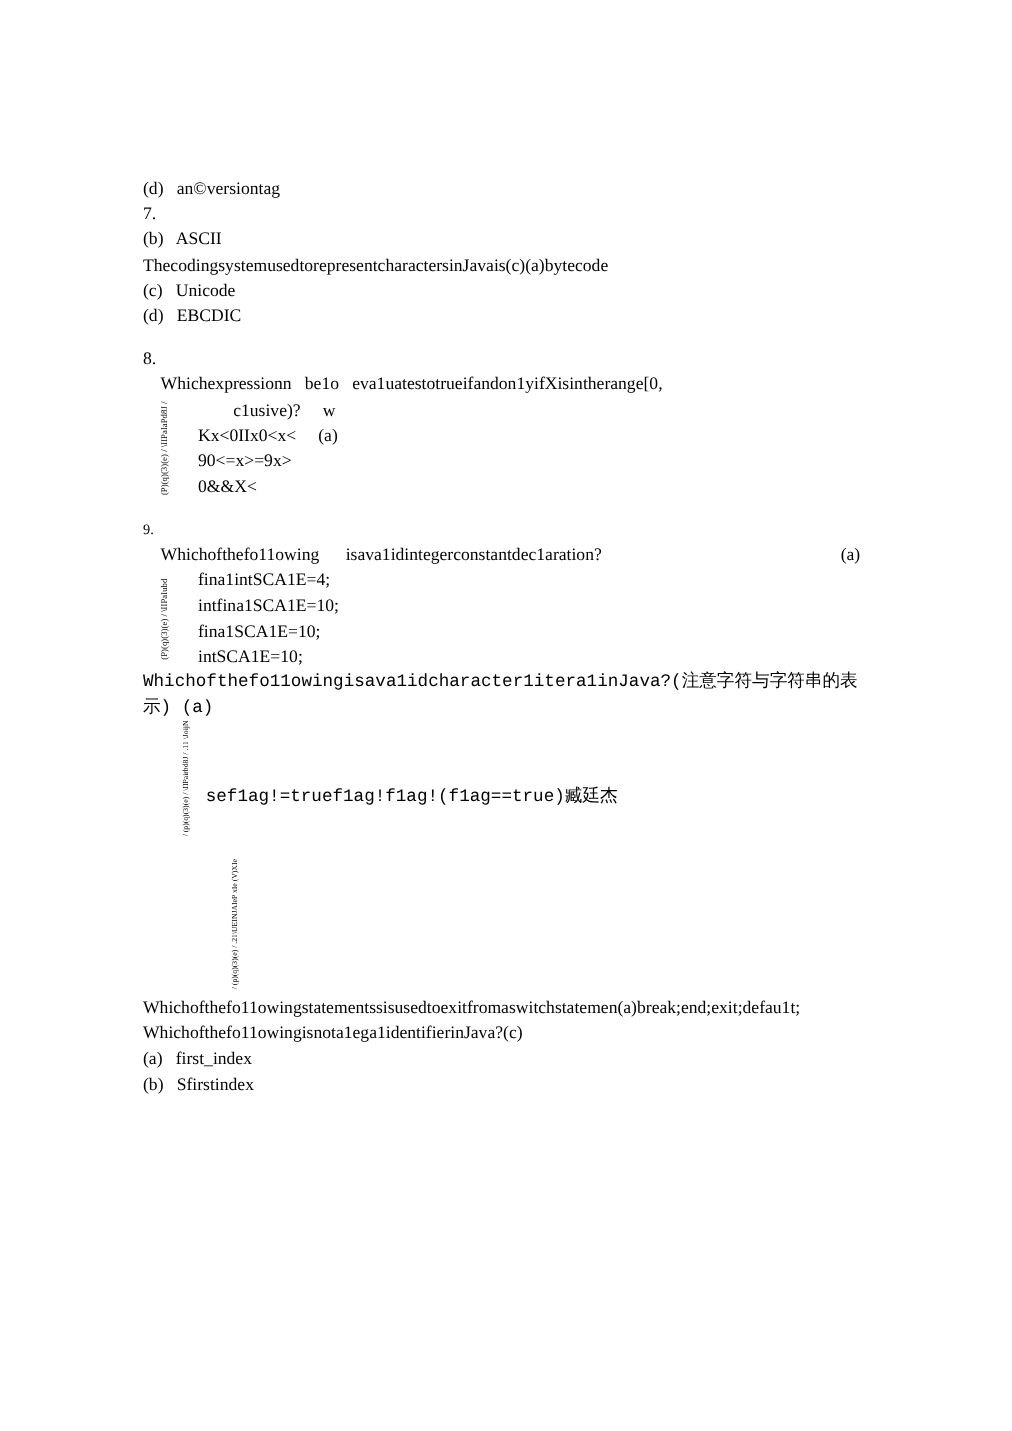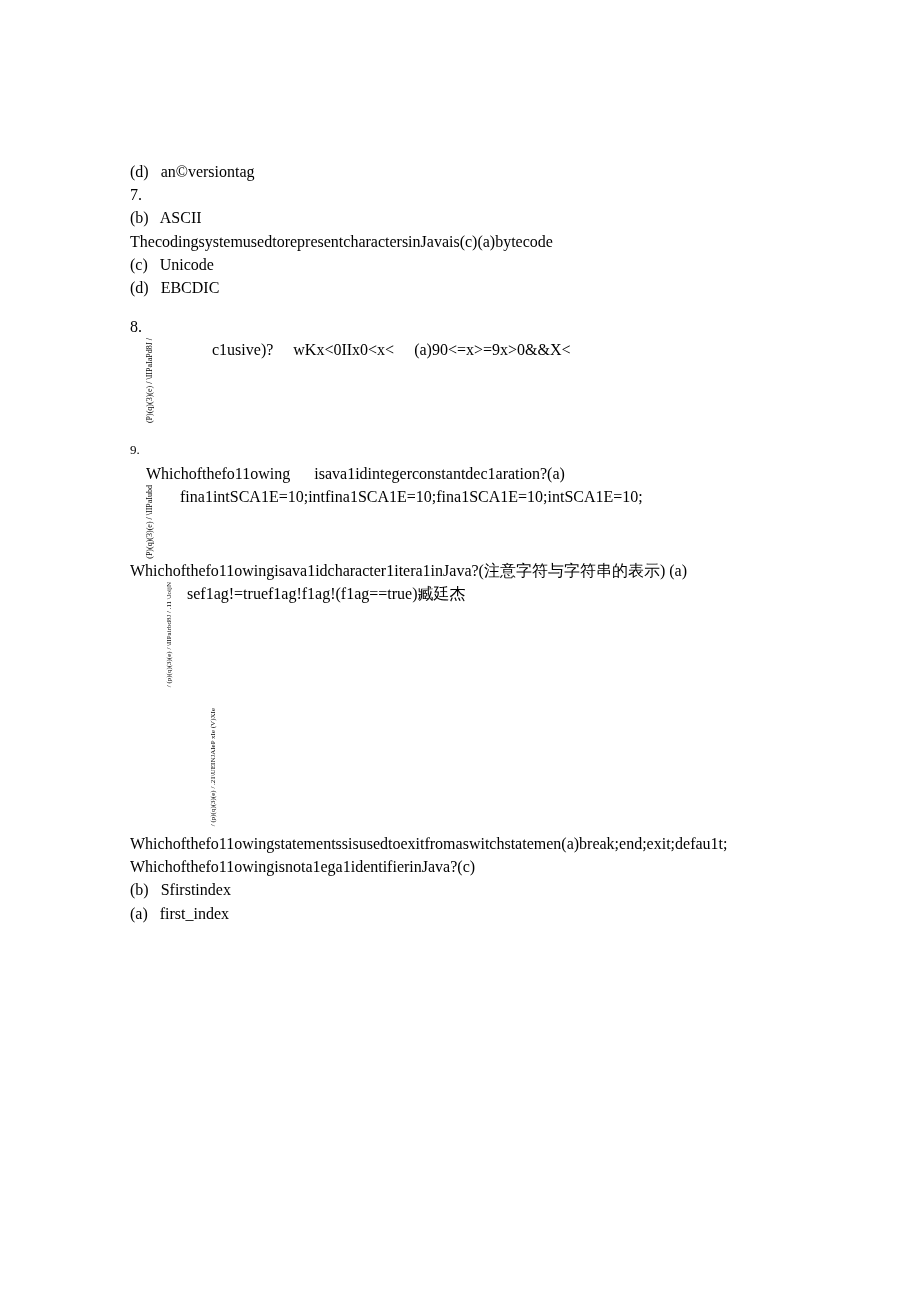--- a/index.html
+++ b/index.html
@@ -1,70 +1,71 @@
 <!DOCTYPE html>
 <html><head>
 <meta charset="utf-8">
 <style>
 html,body{margin:0;padding:0;background:#fff;color:#000;font-family:"Times New Roman",serif;font-size:16px;line-height:1.45}
 .page{width:920px;min-height:1301px;box-sizing:border-box;padding:160px 130px 0 130px}
 .line{white-space:pre-wrap}
 .indent1{padding-left:32px}
 .side{writing-mode:vertical-rl;transform:rotate(180deg);font-size:8px;line-height:1;letter-spacing:0;color:#000;align-self:center}
-.col{display:flex;flex-direction:row}
+.col{display:flex;flex-direction:column}
 .flexrow{display:flex;align-items:flex-start}
 .gap{width:26px;flex:0 0 26px}
 .q9num{font-size:13px;margin-top:8px;margin-bottom:2px}
 .q8block{padding-left:16px}
 .q9block{padding-left:16px}
 .q10sub{padding-left:96px}
 .wrapcell{flex:1}
-.chinese{font-family:Liberation Serif, serif}
+.chinese{font-family:Liberation Mono, monospace}
 </style>
 </head>
 <body>
 
 <div class="page">
 
   <div class="line">(d)   an©versiontag</div>
   <div class="line">7.</div>
   <div class="line">(b)   ASCII</div>
   <div class="line">ThecodingsystemusedtorepresentcharactersinJavais(c)(a)bytecode</div>
   <div class="line">(c)   Unicode</div>
   <div class="line">(d)   EBCDIC</div>
 
   <div style="height:16px"></div>
   <div class="line">8.</div>
 
   <div class="q8block">
+    <div class="line">Whichexpressionn   be1o   eva1uatestotrueifandon1yifXisintherange[0,</div>
     <div class="flexrow">
       <div class="side">(P)(q)(3)(e) / \IIPaIaPd8J / </div>
       <div class="gap"></div>
       <div class="col wrapcell">
         <div class="line indent1">c1usive)?     w</div>
         <div class="line">Kx&lt;0IIx0&lt;x&lt;     (a)</div>
         <div class="line">90&lt;=x&gt;=9x&gt;</div>
         <div class="line">0&amp;&amp;X&lt;</div>
       </div>
     </div>
   </div>
 
   <div style="height:10px"></div>
   <div class="q9num line">9.</div>
 
   <div class="q9block">
-    <div class="flexrow" style="justify-content:flex-start">
+    <div class="flexrow" style="justify-content:space-between">
       <div class="line">Whichofthefo11owing      isava1idintegerconstantdec1aration?</div>
       <div class="line" style="padding-right:8px">(a)</div>
     </div>
     <div class="flexrow">
       <div class="side">(P)(q)(3)(e) / \IIPaIubd </div>
       <div class="gap"></div>
       <div class="col wrapcell">
-        <div class="line">fina1intSCA1E=10;</div>
+        <div class="line">fina1intSCA1E=4;</div>
         <div class="line">intfina1SCA1E=10;</div>
         <div class="line">fina1SCA1E=10;</div>
         <div class="line">intSCA1E=10;</div>
       </div>
     </div>
   </div>
 
   <div class="line chinese">Whichofthefo11owingisava1idcharacter1itera1inJava?(注意字符与字符串的表示) (a)</div>
 
 
@@ -78,16 +79,16 @@
   </div>
 
   <div style="height:20px"></div>
   <div class="flexrow" style="padding-left:80px">
     <div class="side" style="font-size:7px"> / (p)(q)(3)(e) / .21\UEINJAIeP xIe (V)XIe </div>
   </div>
   <div style="height:6px"></div>
 
   <div class="line">Whichofthefo11owingstatementssisusedtoexitfromaswitchstatemen(a)break;end;exit;defau1t;</div>
   <div class="line">Whichofthefo11owingisnota1ega1identifierinJava?(c)</div>
+  <div class="line">(a)   first_index</div>
   <div class="line">(b)   Sfirstindex</div>
-  <div class="line">(a)   first_index</div>
 
 </div>
 
 </body></html>

